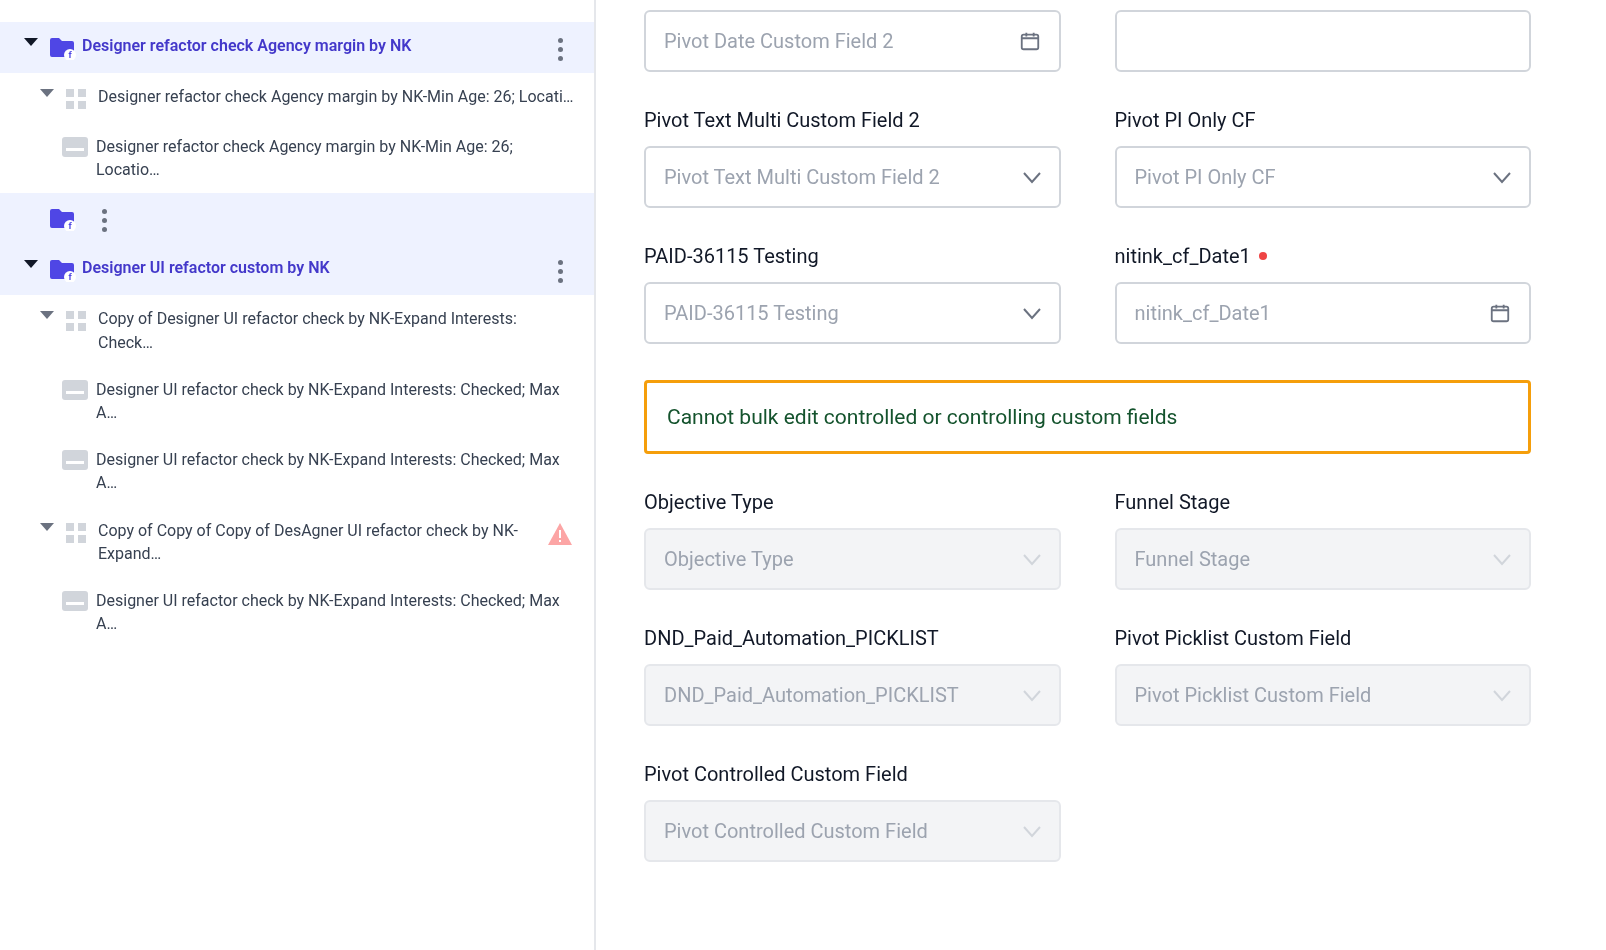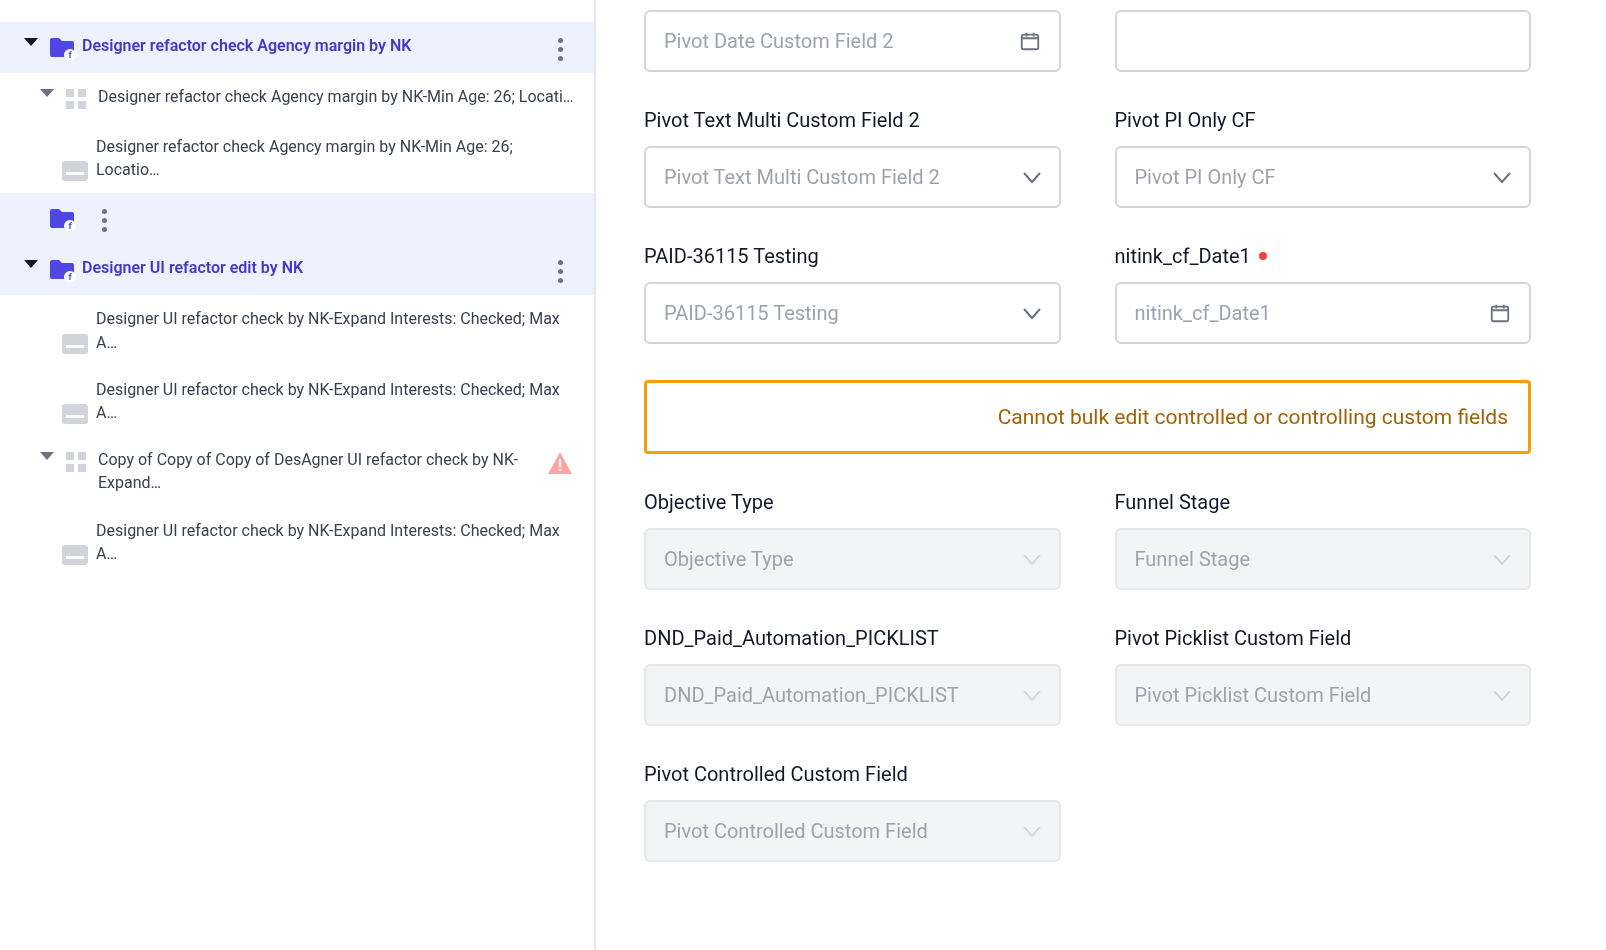--- a/index.html
+++ b/index.html
@@ -37,21 +37,21 @@
     font-weight: 600;
   }
   .sb-row .toggle {
     flex: 0 0 34px;
     display: flex;
     justify-content: center;
     padding-top: 4px;
   }
   .sb-row.level0 { padding-left: 14px; }
   .sb-row.level1 { padding-left: 30px; }
-  .sb-row.level2 { padding-left: 62px; align-items: flex-end; }
+  .sb-row.level2 { padding-left: 62px; }
   .sb-row.campaign.no-toggle { padding-left: 48px; }
 
   .sb-icon {
     flex: 0 0 34px;
     display: flex;
     align-items: flex-start;
     padding-top: 2px;
   }
 
   .sb-text {
@@ -93,21 +93,20 @@
 
   
   .dots { display:flex; flex-direction:column; gap:4px; }
   .dots span { width:5px; height:5px; border-radius:50%; background:#6b7280; }
 
   
   .main {
     flex: 1;
     padding: 0 75px 0 48px;
     overflow-y: auto;
-    text-align: right;
   }
   .form-row {
     display: flex;
     gap: 54px;
     margin-bottom: 36px;
   }
   .form-col {
     flex: 1;
     min-width: 0;
   }
@@ -148,21 +147,21 @@
   }
   .select.disabled .chev { color:#d1d5db; }
 
   .cal-icon { color:#6b7280; display:flex; }
 
   .warning-box {
     border: 3px solid #f59e0b;
     border-radius: 4px;
     padding: 22px 20px;
     font-size: 21px;
-    color: #a16207;
+    color: #14532d;
     margin-bottom: 36px;
     width: 100%;
   }
 
   .spacer-col { flex:1; }
   .empty-input {
     width:100%; height:62px; border:2px solid #d1d5db; border-radius:6px; background:#fff;
   }
 
 </style>
@@ -238,30 +237,44 @@
     <div class="toggle">
         <div class="tri"></div>
       </div>
     <div class="sb-icon">
       <svg width="28" height="24" viewBox="0 0 28 24">
           <path fill="#4f46e5" d="M2 4a2 2 0 0 1 2-2h7l3 3h10a2 2 0 0 1 2 2v12a2 2 0 0 1-2 2H4a2 2 0 0 1-2-2V4z"></path>
           <circle cx="22" cy="19" r="6" fill="#fff"></circle>
           <text x="22" y="22" text-anchor="middle" font-size="9" fill="#4f46e5" font-weight="bold">f</text>
         </svg>
     </div>
-    <div class="sb-text">Designer UI refactor edit by NK</div>
+    <div class="sb-text">Designer UI refactor custom by NK</div>
     <div class="sb-more">
         <div class="dots">
           <span></span>
           <span></span>
           <span></span>
         </div>
       </div>
   </div>
 
+  <div class="sb-row adset level1">
+    <div class="toggle">
+        <div class="tri"></div>
+      </div>
+    <div class="sb-icon">
+      <svg width="24" height="24" viewBox="0 0 24 24">
+          <rect x="2" y="2" width="8" height="8" fill="#d1d5db"></rect>
+          <rect x="14" y="2" width="8" height="8" fill="#d1d5db"></rect>
+          <rect x="2" y="14" width="8" height="8" fill="#d1d5db"></rect>
+          <rect x="14" y="14" width="8" height="8" fill="#d1d5db"></rect>
+        </svg>
+    </div>
+    <div class="sb-text">Copy of Designer UI refactor check by NK-Expand Interests: Check…</div>
+  </div>
 
   <div class="sb-row ad level2">
     <div class="sb-icon">
       <svg width="26" height="20" viewBox="0 0 26 20">
           <rect x="0" y="0" width="26" height="20" rx="3" fill="#d1d5db"></rect>
           <rect x="4" y="11" width="18" height="3" fill="#fff"></rect>
         </svg>
     </div>
     <div class="sb-text">Designer UI refactor check by NK-Expand Interests: Checked; Max A…</div>
   </div>

